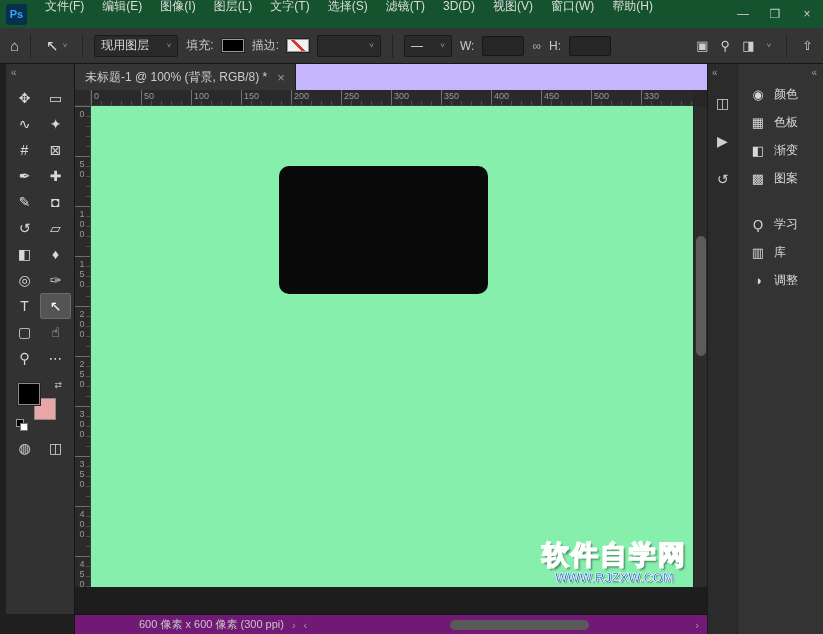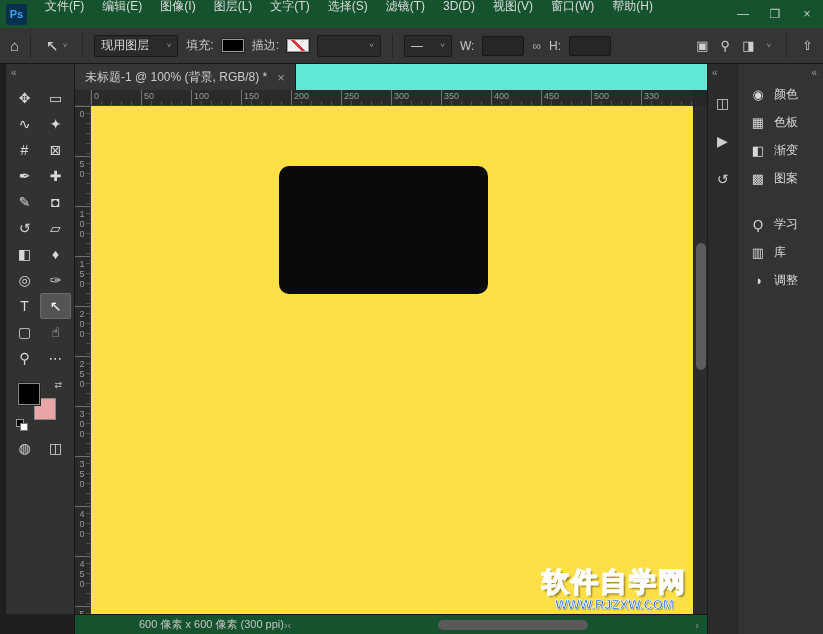--- a/index.html
+++ b/index.html
@@ -50,49 +50,49 @@
   .bg-swatch { position:absolute; left:16px; top:15px; width:22px; height:22px; background:#e8a6a6;
     border:1px solid #8a8a8a; z-index:1; }
   .mini-swatches { position:absolute; left:-2px; bottom:-6px; width:14px; height:14px; z-index:3; }
   .mini-fg { position:absolute; left:0; top:0; width:8px; height:8px; background:#000; border:1px solid #999; }
   .mini-bg { position:absolute; left:4px; top:4px; width:8px; height:8px; background:#fff; border:1px solid #777; }
   .swap-colors { position:absolute; right:2px; top:-3px; font-size:9px; color:#c0c0c0; z-index:3; }
   .tools-bottom { display:grid; grid-template-columns:repeat(2,31px); justify-content:center; margin-top:6px; }
 
   
   .center-col { flex:1; display:flex; flex-direction:column; min-width:0; }
-  .tabbar { height:26px; flex:0 0 26px; background:#5eead4; display:flex; }
+  .tabbar { height:26px; flex:0 0 26px; background:#c4b5fd; display:flex; }
   .doc-tab { height:26px; background:#353535; color:#cccccc; font-size:12px; display:flex;
     align-items:center; gap:10px; padding:0 10px; border-right:1px solid #1a1a1a; }
   .tab-close { color:#9a9a9a; font-size:13px; }
 
   .viewport { flex:1; display:grid; grid-template-columns:16px 1fr 14px; grid-template-rows:16px 1fr; min-height:0; }
   .ruler-corner { background:#2a2a2a; border-right:1px solid #3a3a3a; border-bottom:1px solid #3a3a3a; }
   .ruler-top { background:#2a2a2a; border-bottom:1px solid #3a3a3a; display:flex; overflow:hidden;
     background-image:repeating-linear-gradient(90deg,#4f4f4f 0 1px,transparent 1px 10px);
     background-size:100% 4px; background-position:0 100%; background-repeat:no-repeat; }
   .tick { flex:0 0 50px; border-left:1px solid #6f6f6f; font-size:9px; color:#9a9a9a; padding:1px 0 0 2px; height:100%; }
   .vp-tr-corner { background:#262626; }
   .ruler-left { background:#2a2a2a; border-right:1px solid #3a3a3a; display:flex; flex-direction:column; overflow:hidden;
     background-image:repeating-linear-gradient(0deg,#4f4f4f 0 1px,transparent 1px 10px);
     background-size:4px 100%; background-position:100% 0; background-repeat:no-repeat; }
   .vtick { flex:0 0 50px; border-top:1px solid #6f6f6f; font-size:9px; color:#9a9a9a;
     writing-mode:vertical-lr; text-orientation:upright; padding:2px 0 0 2px; width:100%; }
-  .canvas { background:#fde047; position:relative; overflow:hidden; }
+  .canvas { background:#86efac; position:relative; overflow:hidden; }
   .shape-rect { position:absolute; left:188px; top:60px; width:209px; height:128px; background:#0a0a0a; border-radius:10px; }
   .watermark { position:absolute; right:6px; bottom:2px; text-align:center; line-height:1.1; }
   .wm-title { font-size:27px; font-weight:bold; color:#1565d6; letter-spacing:2px;
     -webkit-text-stroke:1.5px #ffffff; text-shadow:2px 2px 2px rgba(0,0,0,0.45); }
   .wm-url { font-size:13px; font-weight:bold; color:#1565d6;
     -webkit-text-stroke:0.7px #ffffff; text-shadow:1px 1px 1px rgba(0,0,0,0.4); }
   .vscroll { background:#2c2c2c; border-left:1px solid #222; position:relative; }
   .vthumb { position:absolute; left:2px; width:10px; top:27%; height:25%; background:#5c5c5c; border-radius:5px; }
 
-  .statusbar { height:20px; flex:0 0 20px; background:#14532d; border-top:1px solid #161616;
-    display:flex; align-items:center; padding:0 8px; font-size:11px; color:#c6c6c6; }
+  .statusbar { height:20px; flex:0 0 20px; background:#701a75; border-top:1px solid #161616;
+    display:flex; align-items:center; padding:0 8px; gap:8px; font-size:11px; color:#c6c6c6;margin-top:27px; }
   .sb-text { margin-left:56px; white-space:nowrap; }
   .sb-chevron { color:#9a9a9a; font-size:11px; }
   .hscroll { flex:1; height:10px; position:relative; margin:0 4px; }
   .hthumb { position:absolute; top:0; left:36%; width:38%; height:10px; background:#5a5a5a; border-radius:5px; }
 
   
   .right-strip { width:30px; flex:0 0 30px; background:#2b2b2b; border-left:1px solid #1a1a1a;
     display:flex; flex-direction:column; align-items:center; padding-top:3px; }
   .strip-collapse { font-size:10px; color:#9a9a9a; align-self:flex-start; padding-left:4px; }
   .strip-btn { width:26px; height:26px; margin-top:12px; display:flex; align-items:center; justify-content:center;

